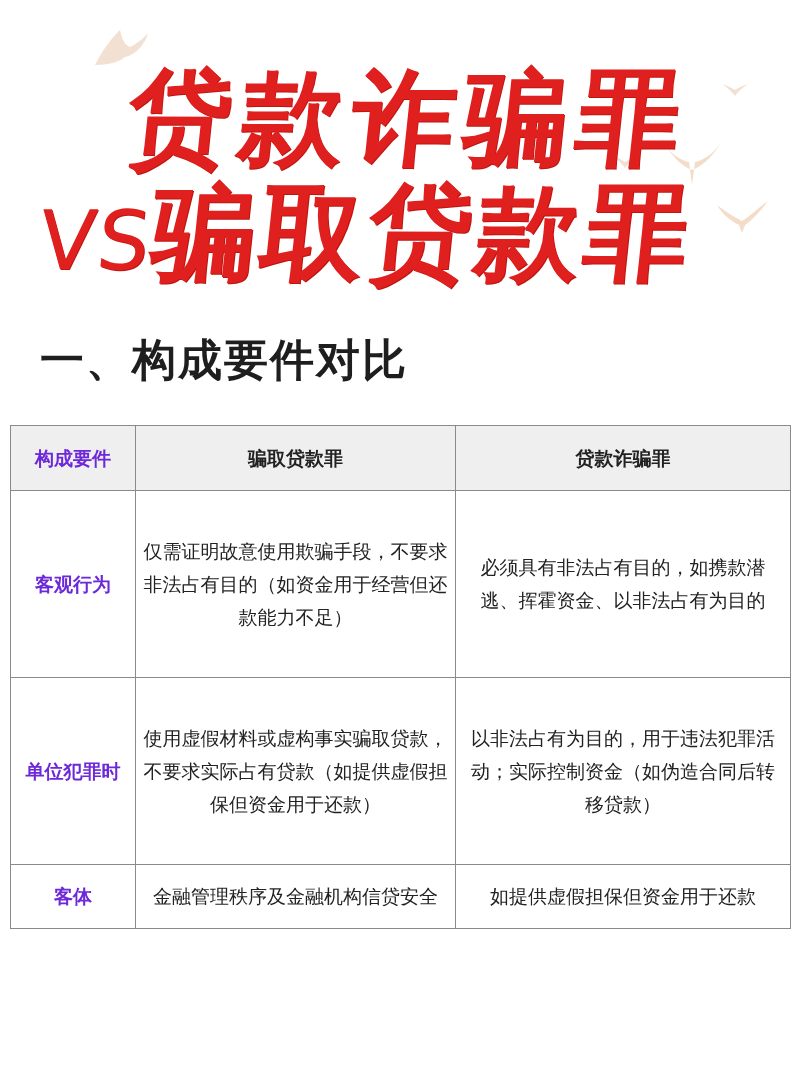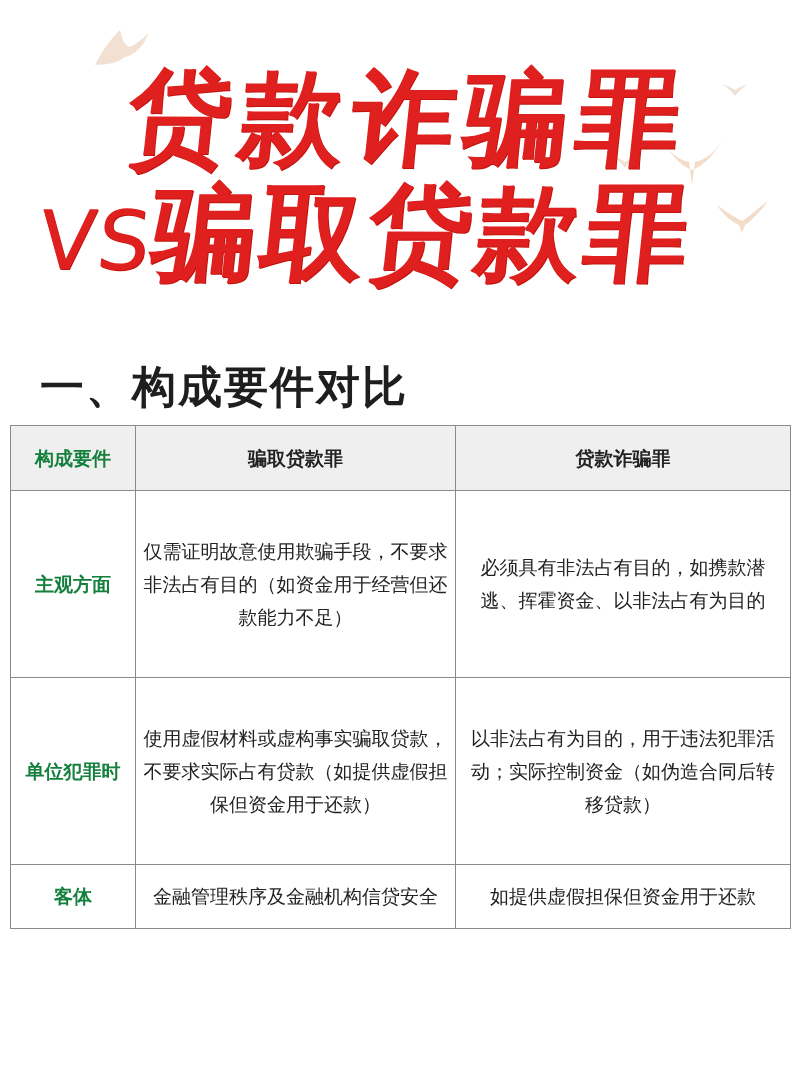--- a/index.html
+++ b/index.html
@@ -5,28 +5,28 @@
   html, body { margin:0; padding:0; background:#ffffff; }
   body { width:800px; height:1067px; position:relative; overflow:hidden;
          font-family:"DejaVu Sans", "Liberation Sans", sans-serif; }
   .banner { position:absolute; left:0; top:0; width:800px; height:300px; }
   .title-line { position:absolute; color:#e0201e; font-family:"DejaVu Serif", serif;
     font-weight:bold; white-space:nowrap; transform:skewX(-6deg); text-shadow:1px 1px 0 #c0140f; }
   .title-1 { left:128px; top:50px; font-size:104px; letter-spacing:8px; }
   .title-2 { left:40px; top:165px; font-size:104px; letter-spacing:4px; }
   .title-2 .vs { font-family:"DejaVu Sans", sans-serif; font-weight:normal; font-size:82px; letter-spacing:2px; }
   .dove { position:absolute; color:#f2d9c4; opacity:0.85; }
-  .section-heading { position:absolute; left:40px; top:358px; font-size:44px; font-weight:bold;
+  .section-heading { position:absolute; left:40px; top:331px; font-size:44px; font-weight:bold;
     color:#1e1e1e; letter-spacing:2px; }
   table.compare { position:absolute; left:10px; top:425px; width:780px; border-collapse:collapse;
     table-layout:fixed; }
   table.compare td, table.compare th { border:1.5px solid #8a8a8a; text-align:center; vertical-align:middle;
     padding:0 6px; font-size:19px; line-height:33px; color:#222; font-weight:normal; }
   table.compare thead th { background:#efefef; height:64px; font-weight:bold; font-size:19px; }
-  table.compare .label { color:#15803d; font-weight:bold; font-size:19px; }
+  table.compare .label { color:#6d28d9; font-weight:bold; font-size:19px; }
   col.c1 { width:125px; } col.c2 { width:320px; } col.c3 { width:335px; }
   tr.r1 td { height:186px; } tr.r2 td { height:125px; } tr.r3 td { height:186px; } tr.r4 td { height:63px;margin-top:44px; }
 </style>
 </head>
 <body>
 
 <div class="banner">
   <svg class="dove" style="left:90px;top:25px;width:60px;height:45px;" viewBox="0 0 60 45">
       <path d="M5 40 C15 20 25 10 30 5 C32 15 35 20 40 22 C48 18 55 12 58 8 C55 20 45 30 35 32 C30 36 22 40 5 40 Z" fill="#f0dccc"></path>
     </svg>
@@ -57,21 +57,21 @@
     </colgroup>
   <thead>
     <tr>
       <th class="label">构成要件</th>
       <th>骗取贷款罪</th>
       <th>贷款诈骗罪</th>
     </tr>
   </thead>
   <tbody>
     <tr class="r1">
-      <td class="label">主观方面</td>
+      <td class="label">客观行为</td>
       <td>仅需证明故意使用欺骗手段，不要求非法占有目的（如资金用于经营但还款能力不足）</td>
       <td>必须具有非法占有目的，如携款潜逃、挥霍资金、以非法占有为目的</td>
     </tr>
     <tr class="r3">
       <td class="label">单位犯罪时</td>
       <td>使用虚假材料或虚构事实骗取贷款，不要求实际占有贷款（如提供虚假担保但资金用于还款）</td>
       <td>以非法占有为目的，用于违法犯罪活动；实际控制资金（如伪造合同后转移贷款）</td>
     </tr>
     <tr class="r4">
       <td class="label">客体</td>

